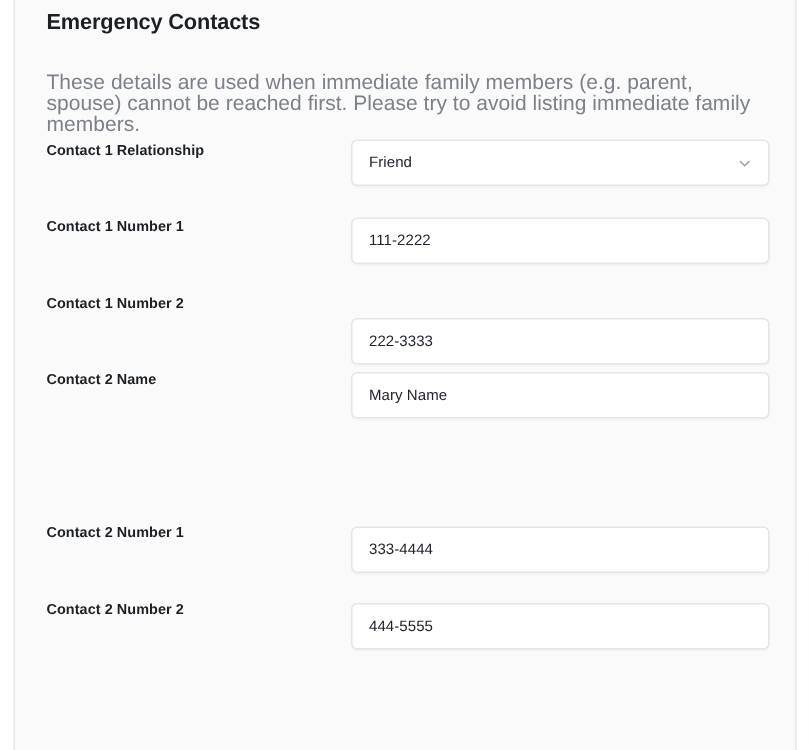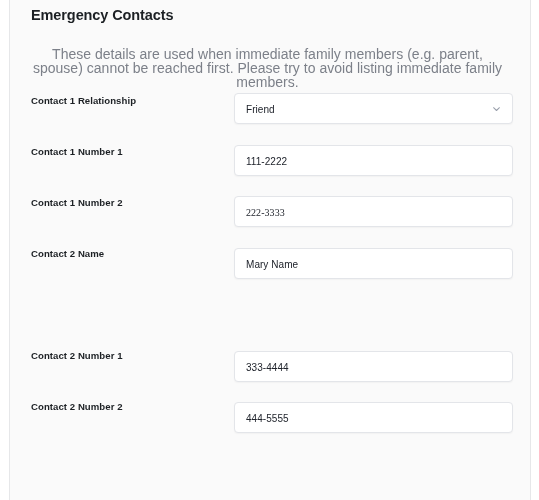--- a/index.html
+++ b/index.html
@@ -15,21 +15,20 @@
     font-family: "Liberation Sans", sans-serif;
     -webkit-font-smoothing: antialiased;
   }
 
   
   #page {
     position: relative;
     width: 539px;
     height: 368px;
     background: #ffffff;
-    text-align: center;
   }
 
   
   #card {
     position: absolute;
     left: 9px;
     top: 0;
     width: 522px;
     height: 500px;
     background: #fafafa;
@@ -117,21 +116,21 @@
     height: 11px;
     display: block;
     pointer-events: none;
   }
   .chevron svg { display: block; }
 
   
   .row-1 .field-control { top: 4px; }
   .row-2 .field-control { top: 4px; }
   .row-3 .field-control { top: 5px; }
-  .row-4 .field-control { top: 5px; font-family: Liberation Serif, serif; }
+  .row-4 .field-control { top: 21px; }
   .row-5 .field-control { top: 6px; }
   .row-6 .field-control { top: 6px; }
   .row-7 .field-control { top: 7px; padding-left: 28px; }
   .row-8 .field-control { top: 7px; }
 </style>
 </head>
 <body>
 
 <div id="page">
 

